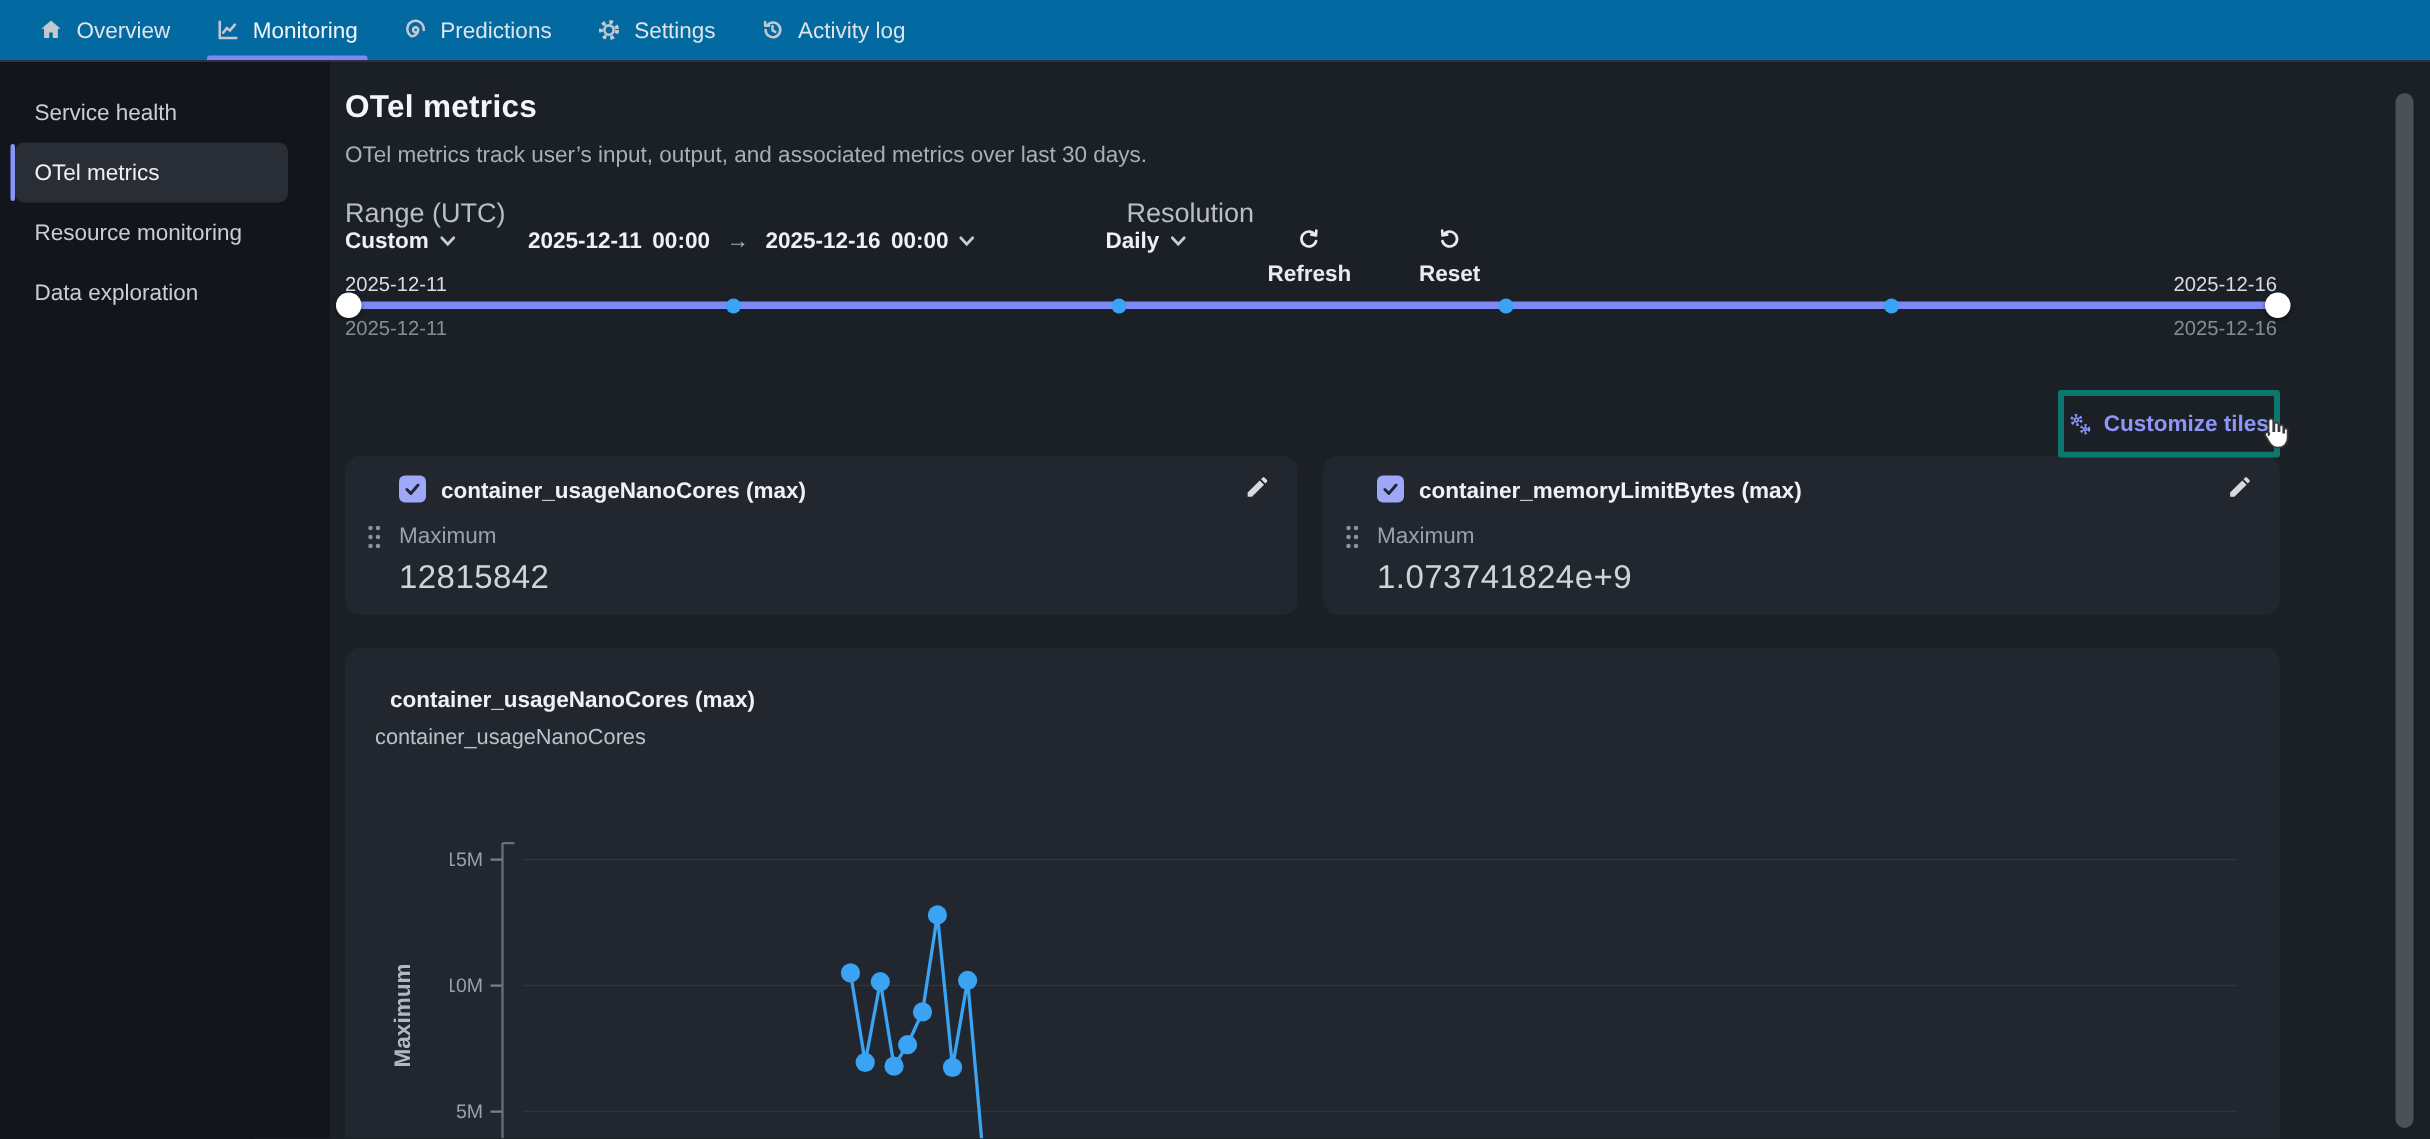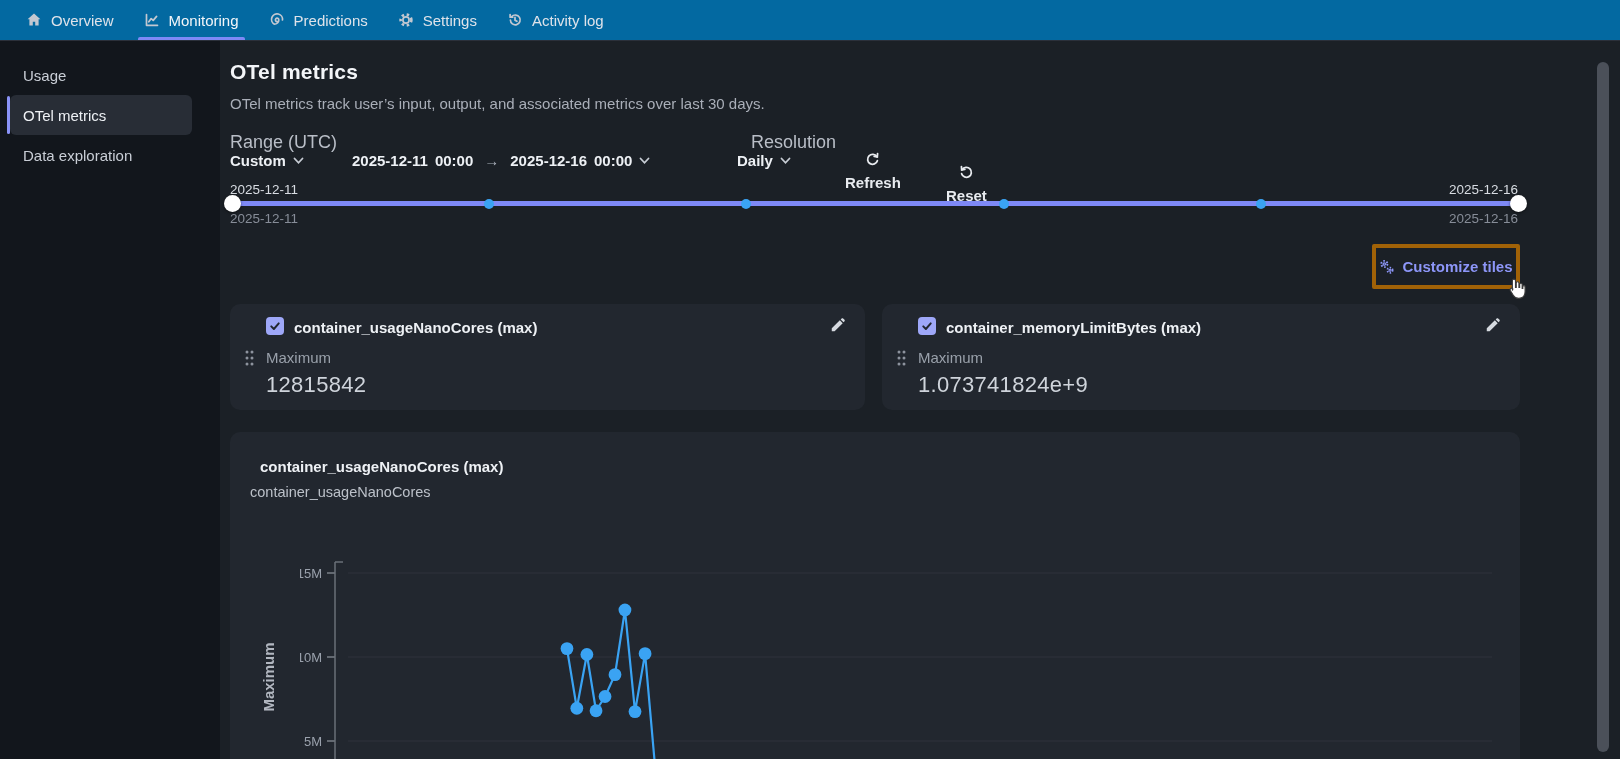--- a/index.html
+++ b/index.html
@@ -71,22 +71,22 @@
   .slider-handle {
     width:17px; height:17px; border-radius:50%; background:#ffffff;
     top:195px; box-shadow:0 1px 3px rgba(0,0,0,.5); cursor:grab; z-index:3;
   }
   .slider-lab { font-size:13.5px; }
   .slider-lab.hi { color:#d8dce2; }
   .slider-lab.lo { color:#878d98; }
 
   
   .annotate-box {
-    left:1372px; top:244px; width:148px; height:45px;
-    border:4px solid #a16207; border-radius:2px; z-index:15;
+    left:1372px; top:260px; width:148px; height:45px;
+    border:4px solid #0f766e; border-radius:2px; z-index:15;
   }
   .customize-btn {
     width:100%; height:100%; display:flex; align-items:center; justify-content:center; gap:7px;
     background:#1b2026; color:#8d96f8; font-size:15px; font-weight:700; cursor:pointer;
   }
   .cursor-hand { left:1503px; top:276px; z-index:30; pointer-events:none; }
 
   
   .card {
     background:#22272f; border-radius:10px;
@@ -158,24 +158,27 @@
         <path d="M3.4 8a4.9 4.9 0 1 0 1.3-3.4"></path>
         <polyline points="3.1,2.6 3.1,5.2 5.7,5.2"></polyline>
         <polyline points="8,5.4 8,8.2 9.9,9.3"></polyline>
       </svg>
     <span>Activity log</span>
   </div>
 </header>
 
 <aside class="sidebar">
   <div class="side-item">
-      <span>Usage</span>
+      <span>Service health</span>
     </div>
   <div class="side-item active">
       <span>OTel metrics</span>
+    </div>
+  <div class="side-item">
+      <span>Resource monitoring</span>
     </div>
   <div class="side-item">
       <span>Data exploration</span>
     </div>
 </aside>
 
 <h1 class="abs page-title">OTel metrics</h1>
 <p class="abs page-subtitle">OTel metrics track user’s input, output, and associated metrics over last 30 days.</p>
 
 <div class="abs ctl-label" style="left:230px; top:132px;">Range (UTC)</div>
@@ -205,21 +208,21 @@
     </svg>
 </div>
 
 <div class="abs btn-flat" style="left:845px; top:152px;">
   <svg width="15" height="15" viewBox="0 0 16 16" fill="none" stroke="#e8ebef" stroke-width="1.9" stroke-linecap="round">
       <path d="M13.2 9.3A5.3 5.3 0 1 1 12.6 5"></path>
       <polyline points="13.4,1.8 13.1,5.2 9.8,4.7" fill="none"></polyline>
     </svg>
   <span>Refresh</span>
 </div>
-<div class="abs btn-flat" style="left:946px; top:152px;margin-top:13px;">
+<div class="abs btn-flat" style="left:946px; top:152px;">
   <svg width="15" height="15" viewBox="0 0 16 16" fill="none" stroke="#e8ebef" stroke-width="1.9" stroke-linecap="round">
       <path d="M2.8 9.3A5.3 5.3 0 1 0 3.4 5"></path>
       <polyline points="2.6,1.8 2.9,5.2 6.2,4.7" fill="none"></polyline>
     </svg>
   <span>Reset</span>
 </div>
 
 <div class="abs slider-lab hi" style="left:230px; top:182px;">2025-12-11</div>
 <div class="abs slider-lab lo" style="left:230px; top:211px;">2025-12-11</div>
 <div class="abs slider-lab hi" style="right:102px; top:182px;">2025-12-16</div>

